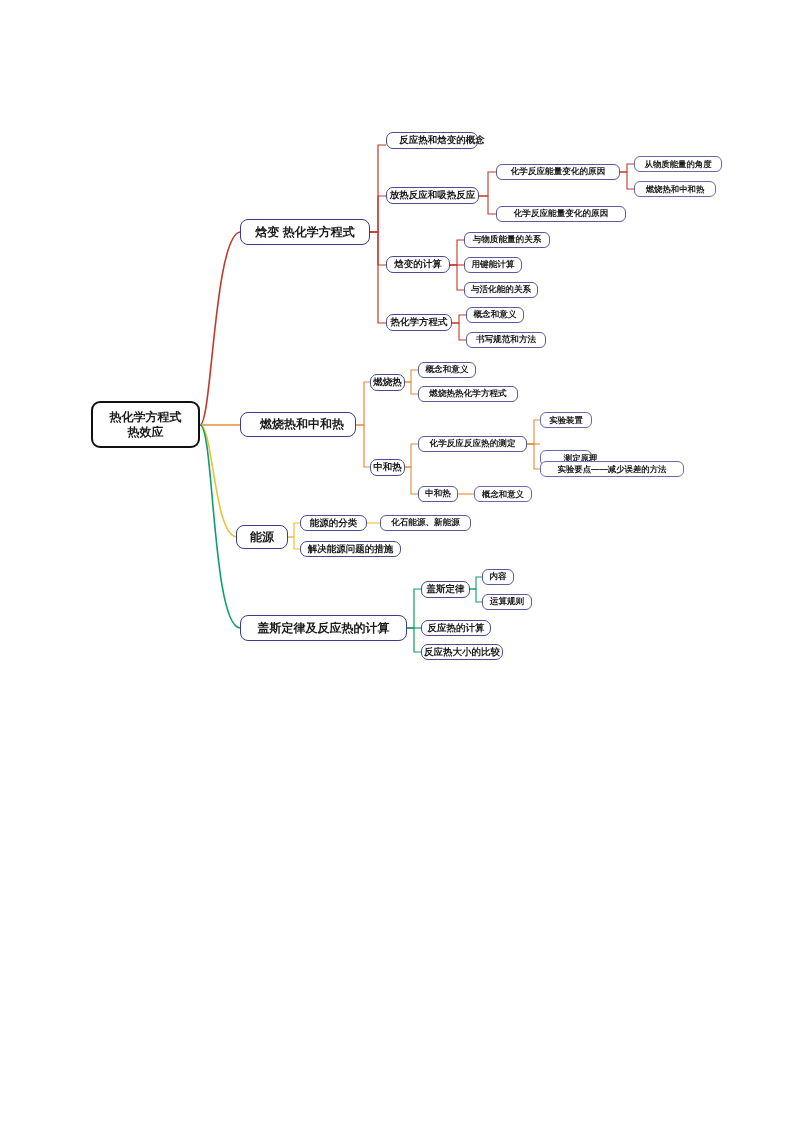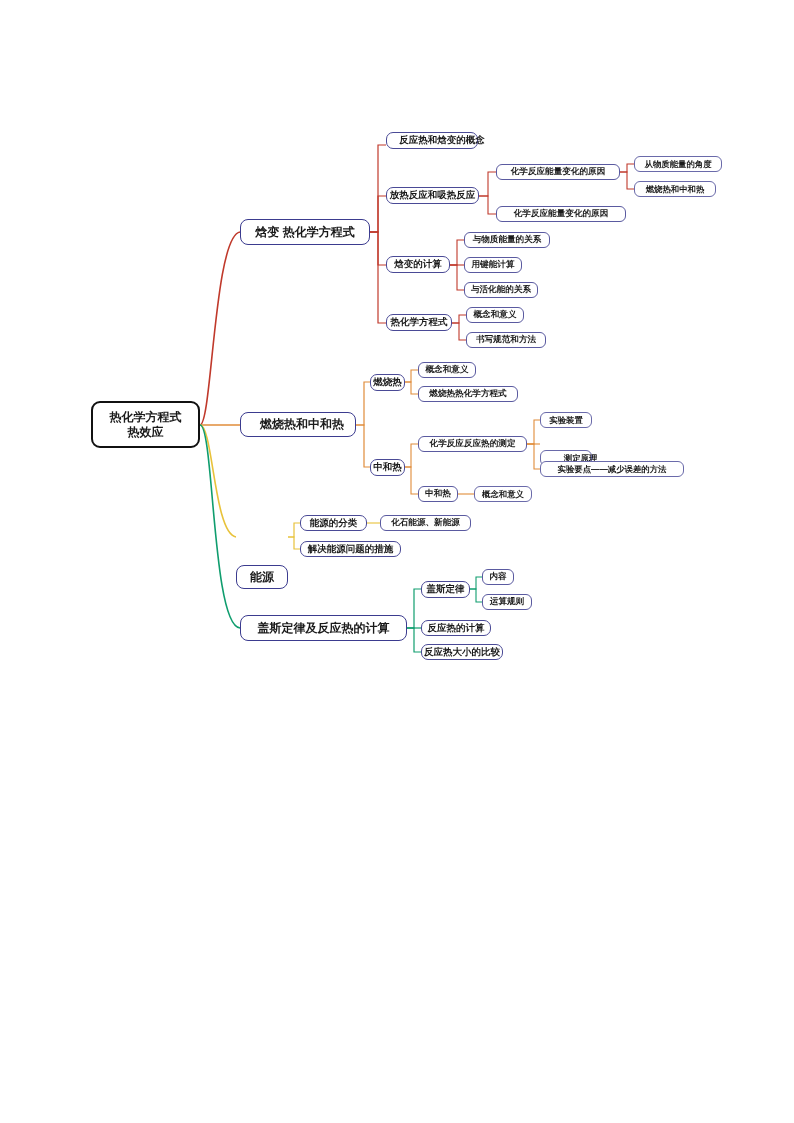--- a/index.html
+++ b/index.html
@@ -132,21 +132,21 @@
   <div class="node n-l4" style="left:540px;top:412px;width:52px;height:16px;">实验装置</div>
 
   <div class="node n-l4" style="left:540px;top:450px;width:52px;height:16px;padding-left:29px;">测定原理</div>
 
   <div class="node n-l4" style="left:540px;top:461px;width:144px;height:16px;">实验要点——减少误差的方法</div>
 
   <div class="node n-l3" style="left:418px;top:486px;width:40px;height:16px;">中和热</div>
 
   <div class="node n-l4" style="left:474px;top:486px;width:58px;height:16px;">概念和意义</div>
 
-  <div class="node n-l1" style="left:236px;top:525px;width:52px;height:24px;margin-top:40px;">能源</div>
+  <div class="node n-l1" style="left:236px;top:525px;width:52px;height:24px;">能源</div>
 
   <div class="node n-l2" style="left:300px;top:515px;width:67px;height:16px;">能源的分类</div>
 
   <div class="node n-l3" style="left:380px;top:515px;width:91px;height:16px;">化石能源、新能源</div>
 
   <div class="node n-l2" style="left:300px;top:541px;width:101px;height:16px;">解决能源问题的措施</div>
 
   <div class="node n-l1" style="left:240px;top:615px;width:167px;height:26px;">盖斯定律及反应热的计算</div>
 
   <div class="node n-l2" style="left:421px;top:581px;width:49px;height:17px;">盖斯定律</div>

